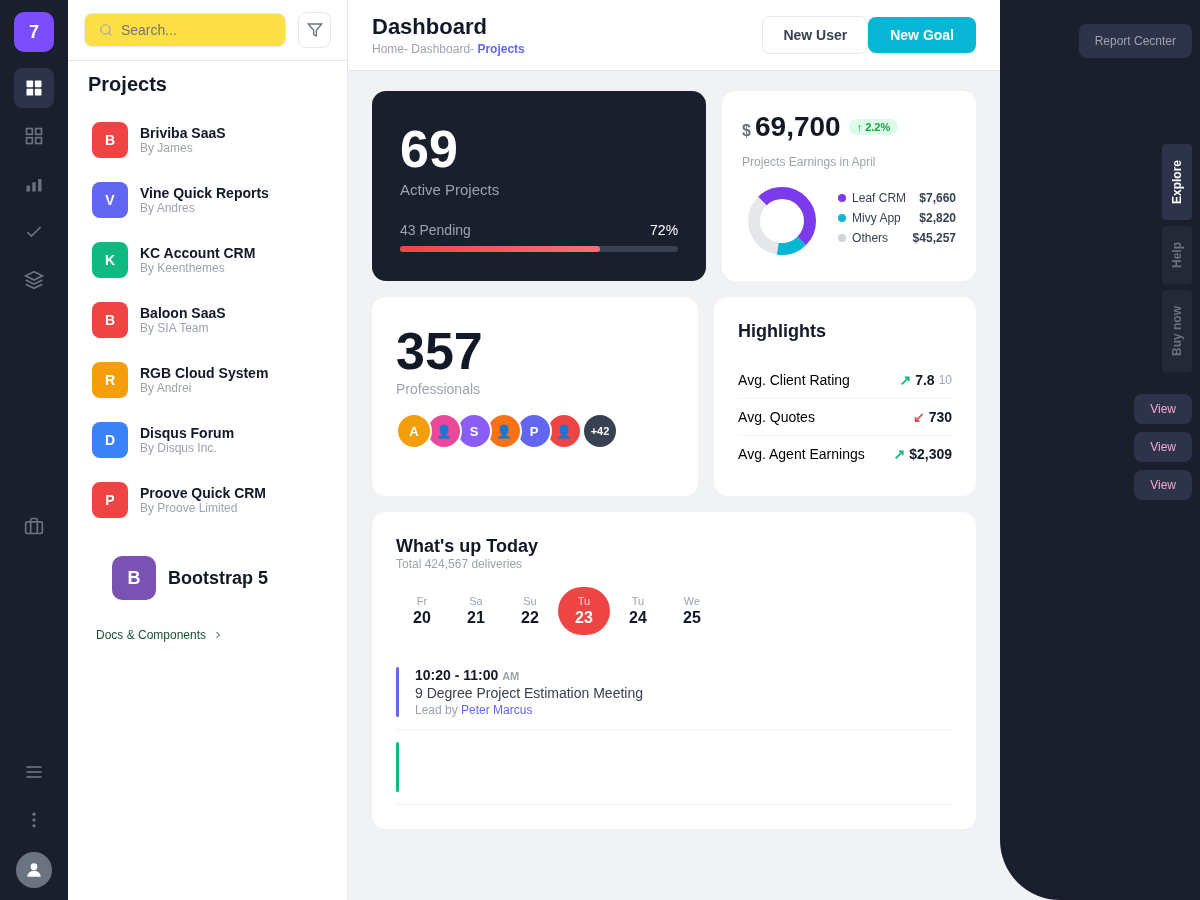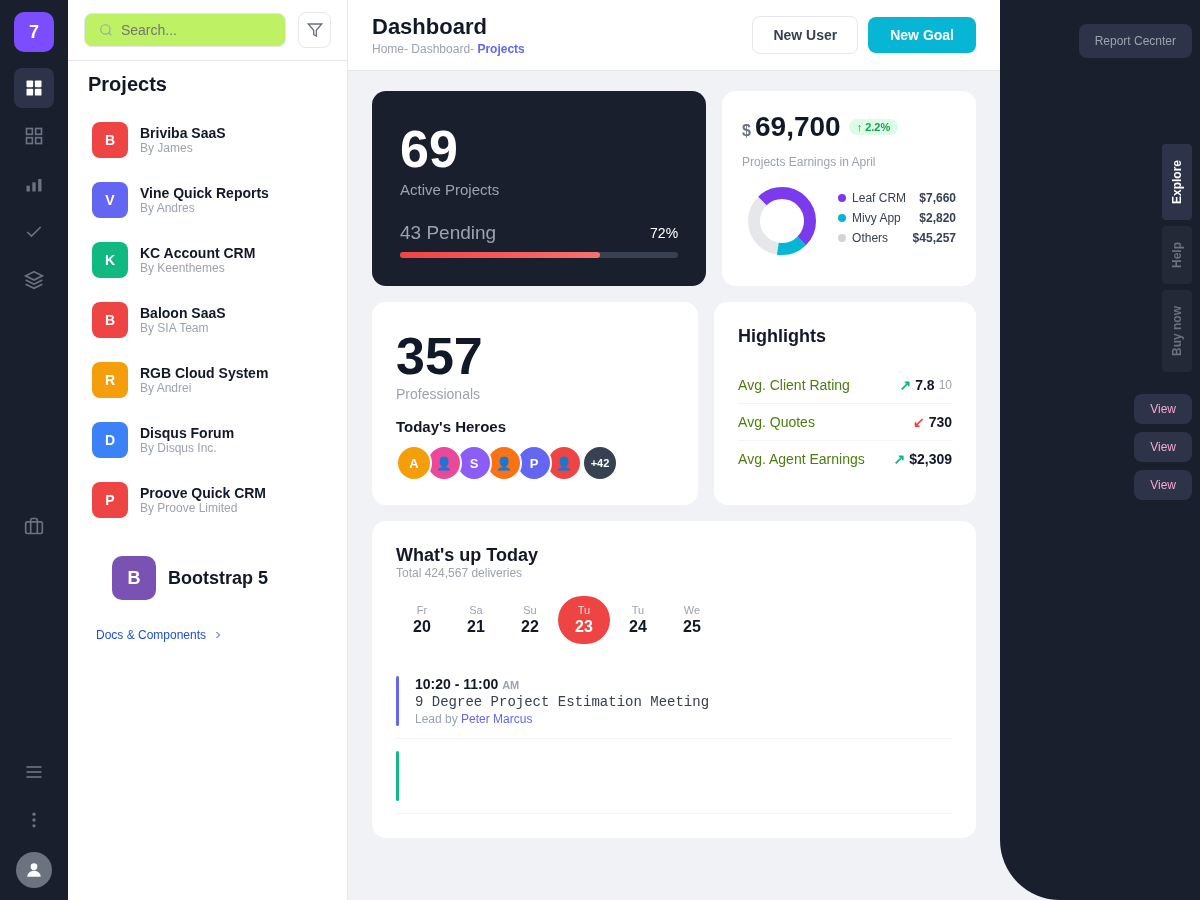--- a/index.html
+++ b/index.html
@@ -50,40 +50,40 @@
     
     .main-content {
       flex: 1; display: flex; flex-direction: column; overflow: hidden;
     }
 
     
     .topbar {
       background: white; padding: 12px 20px; display: flex; align-items: center; gap: 12px; border-bottom: 1px solid #e5e7eb; flex-shrink: 0;
     }
     .search-box {
-      display: flex; align-items: center; gap: 8px; background: #bef264; border: 1px solid #e5e7eb; border-radius: 8px;
+      display: flex; align-items: center; gap: 8px; background: #fde047; border: 1px solid #e5e7eb; border-radius: 8px;
       padding: 8px 14px; width: 220px;
     }
     .search-box input {
       border: none; background: transparent; outline: none; font-size: 14px; color: #6b7280; width: 100%;
     }
     .filter-btn {
       width: 36px; height: 36px; border: 1px solid #e5e7eb; border-radius: 8px; background: white;
       display: flex; align-items: center; justify-content: center; cursor: pointer; color: #6b7280;
     }
 
     
     .dashboard-header {
       background: white; padding: 14px 24px; display: flex; align-items: center; justify-content: space-between; border-bottom: 1px solid #e5e7eb; flex-shrink: 0;
     }
     .header-left { }
     .header-title { font-size: 22px; font-weight: 700; color: #111827; }
     .breadcrumb { font-size: 12px; color: #9ca3af; margin-top: 2px; }
     .breadcrumb span.active { color: #6366f1; font-weight: 600; }
-    .header-actions { display: flex; align-items: center; gap: 10px; }
+    .header-actions { display: flex; align-items: center; }
     .btn-new-user {
       padding: 10px 20px; border: 1px solid #e5e7eb; border-radius: 8px; background: white;
       font-size: 14px; font-weight: 600; color: #374151; cursor: pointer;
     }
     .btn-new-goal {
       padding: 10px 22px; border: none; border-radius: 8px; background: #06b6d4;
       font-size: 14px; font-weight: 600; color: white; cursor: pointer;
     }
 
     
@@ -94,21 +94,21 @@
     
     .top-row { display: flex; gap: 16px; }
 
     
     .active-projects-card {
       flex: 1.3; background: #1a1f2e; border-radius: 14px; padding: 28px; color: white; min-height: 180px; position: relative; overflow: hidden;
     }
     .active-projects-card .big-number { font-size: 52px; font-weight: 700; }
     .active-projects-card .label { font-size: 15px; color: #9ca3af; margin-top: 2px; }
     .pending-row { display: flex; align-items: center; justify-content: space-between; margin-top: 24px; }
-    .pending-label { font-size: 19px; color: #9ca3af; }
+    .pending-label { font-size: 14px; color: #9ca3af; }
     .pending-pct { font-size: 14px; color: white; }
     .progress-bar-wrap { margin-top: 8px; height: 6px; background: #374151; border-radius: 3px; }
     .progress-bar-fill { height: 6px; border-radius: 3px; background: linear-gradient(90deg, #ef4444, #f87171); }
 
     
     .earnings-card {
       flex: 1; background: white; border-radius: 14px; padding: 20px; display: flex; flex-direction: column; gap: 12px;
     }
     .earnings-amount { font-size: 28px; font-weight: 700; color: #111827; display: flex; align-items: baseline; gap: 4px; }
     .earnings-dollar { font-size: 16px; font-weight: 600; color: #6b7280; }
@@ -146,21 +146,21 @@
     
     .highlights-card {
       flex: 1; background: white; border-radius: 14px; padding: 24px;
     }
     .highlights-title { font-size: 18px; font-weight: 700; color: #111827; margin-bottom: 20px; }
     .highlight-row {
       display: flex; align-items: center; justify-content: space-between;
       padding: 10px 0; border-bottom: 1px solid #f3f4f6;
     }
     .highlight-row:last-child { border-bottom: none; }
-    .highlight-name { font-size: 14px; color: #4d7c0f; }
+    .highlight-name { font-size: 14px; color: #000000; }
     .highlight-val { font-size: 14px; font-weight: 700; color: #111827; display: flex; align-items: center; gap: 4px; }
     .trend-up { color: #10b981; }
     .trend-down { color: #ef4444; }
 
     
     .calendar-section { background: white; border-radius: 14px; padding: 24px; }
     .whatsup-title { font-size: 18px; font-weight: 700; color: #111827; }
     .whatsup-sub { font-size: 12px; color: #9ca3af; margin-bottom: 16px; }
     .calendar-days { display: flex; gap: 2px; margin-bottom: 20px; overflow: hidden; }
     .cal-day {
@@ -171,21 +171,21 @@
     .cal-day .day-name { font-size: 11px; color: #9ca3af; }
     .cal-day.active .day-name { color: rgba(255,255,255,0.8); }
     .cal-day .day-num { font-size: 16px; font-weight: 700; color: #111827; margin-top: 2px; }
     .cal-day.active .day-num { color: white; }
 
     
     .event-item { display: flex; gap: 16px; align-items: flex-start; padding: 12px 0; border-bottom: 1px solid #f3f4f6; }
     .event-bar { width: 3px; border-radius: 2px; flex-shrink: 0; min-height: 50px; }
     .event-time { font-size: 14px; font-weight: 600; color: #111827; }
     .event-ampm { font-size: 11px; color: #9ca3af; }
-    .event-name { font-size: 14px; font-weight: 500; color: #374151; margin-top: 2px; font-family: Liberation Mono, monospace; }
+    .event-name { font-size: 14px; font-weight: 500; color: #374151; margin-top: 2px; }
     .event-lead { font-size: 12px; color: #9ca3af; margin-top: 2px; }
     .event-lead a { color: #6366f1; text-decoration: none; }
 
     
     .right-panel {
       width: 200px; background: #1a1f2e; flex-shrink: 0; display: flex; flex-direction: column; align-items: flex-start;
       padding: 0; border-radius: 0 0 0 60px; overflow: hidden; position: relative;
     }
     .right-tabs {
       display: flex; flex-direction: column; gap: 2px; padding: 16px 0; margin-top: 60px;
@@ -349,21 +349,21 @@
         <div class="project-name">Proove Quick CRM</div>
         <div class="project-by">By Proove Limited</div>
       </div>
     </div>
     </div>
 
   <div class="bootstrap-card">
     <div class="bootstrap-icon">B</div>
     <div class="bootstrap-label">Bootstrap 5</div>
   </div>
-  <div style="padding: 0 12px 8px; font-size:12px; color:#1d4ed8; display:flex; align-items:center; gap:6px;">
+  <div style="padding: 0 12px 8px; font-size:12px; color:#14532d; display:flex; align-items:center; gap:6px;">
     <span>Docs &amp; Components</span>
     <svg width="12" height="12" viewBox="0 0 24 24" fill="none" stroke="currentColor" stroke-width="2">
         <polyline points="9 18 15 12 9 6"></polyline>
       </svg>
   </div>
 </div>
 
 <div class="main-content">
 
   <div class="dashboard-header">
@@ -435,21 +435,20 @@
 
         <div style="position:absolute;right:20px;top:50%;transform:translateY(-50%);" id="earnings-values-right"></div>
       </div>
     </div>
 
     <div class="second-row">
 
       <div class="professionals-card">
         <div class="prof-number">357</div>
         <div class="prof-label">Professionals</div>
-        <div class="heroes-label">Today's Heroes</div>
         <div class="avatars-row" id="avatars-row">
             <div class="avatar-circle" style="background: rgb(245, 158, 11); z-index: 10;">A</div>
             <div class="avatar-circle" style="background: rgb(236, 72, 153); z-index: 9;">👤</div>
             <div class="avatar-circle" style="background: rgb(139, 92, 246); z-index: 8;">S</div>
             <div class="avatar-circle" style="background: rgb(249, 115, 22); z-index: 7;">👤</div>
             <div class="avatar-circle" style="background: rgb(99, 102, 241); z-index: 6;">P</div>
             <div class="avatar-circle" style="background: rgb(239, 68, 68); z-index: 5;">👤</div>
             <div class="avatar-more">+42</div>
           </div>
       </div>

